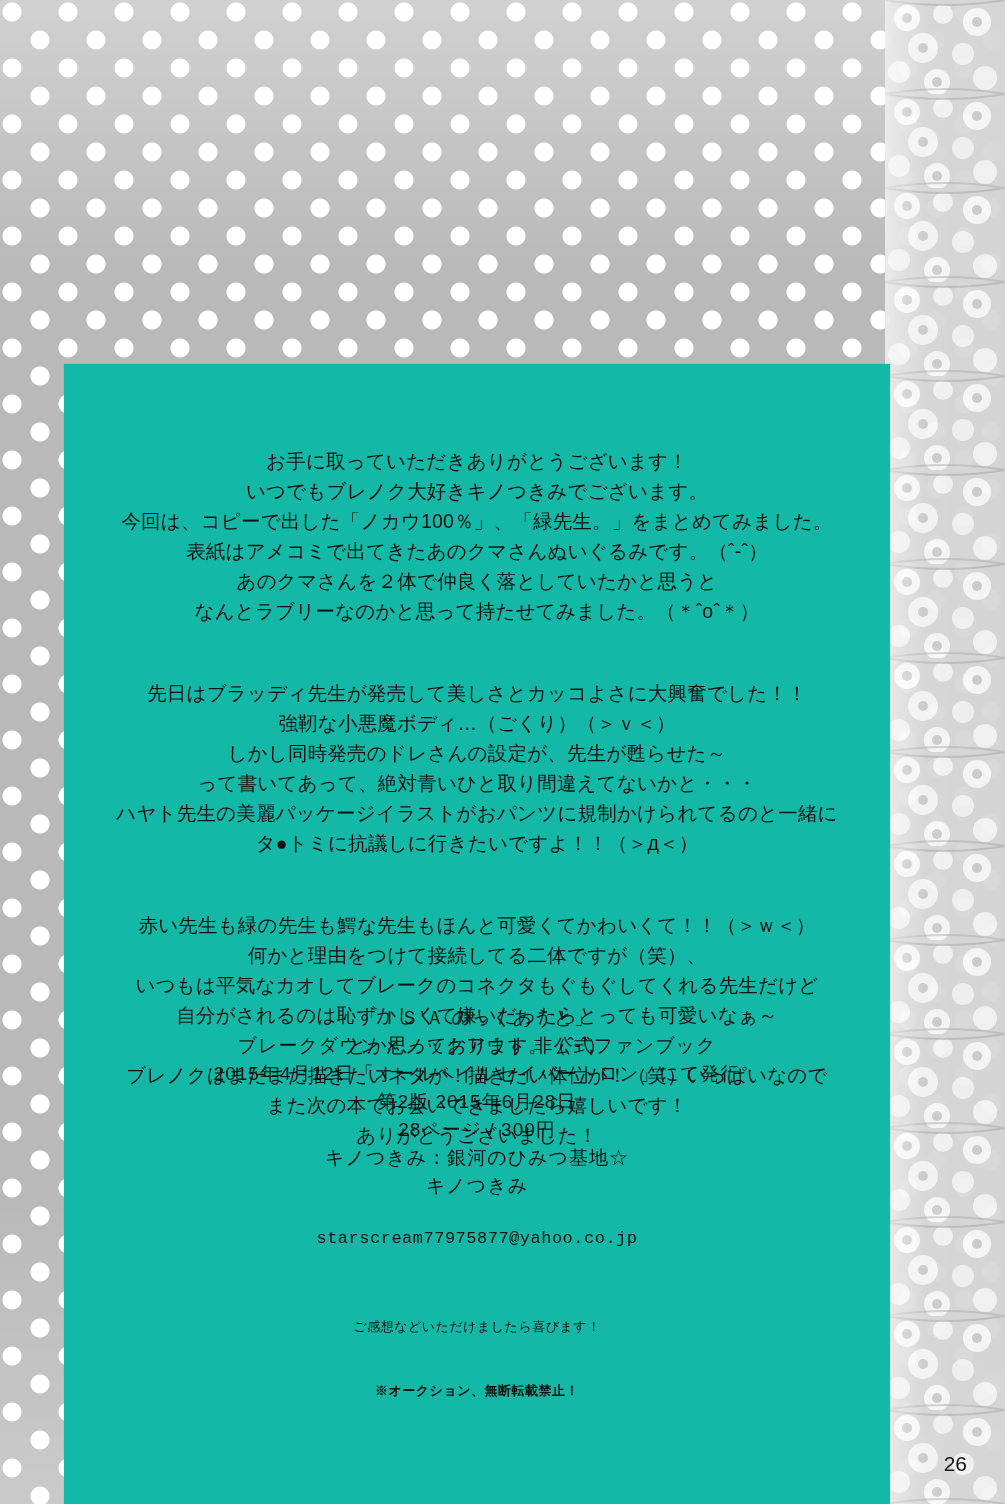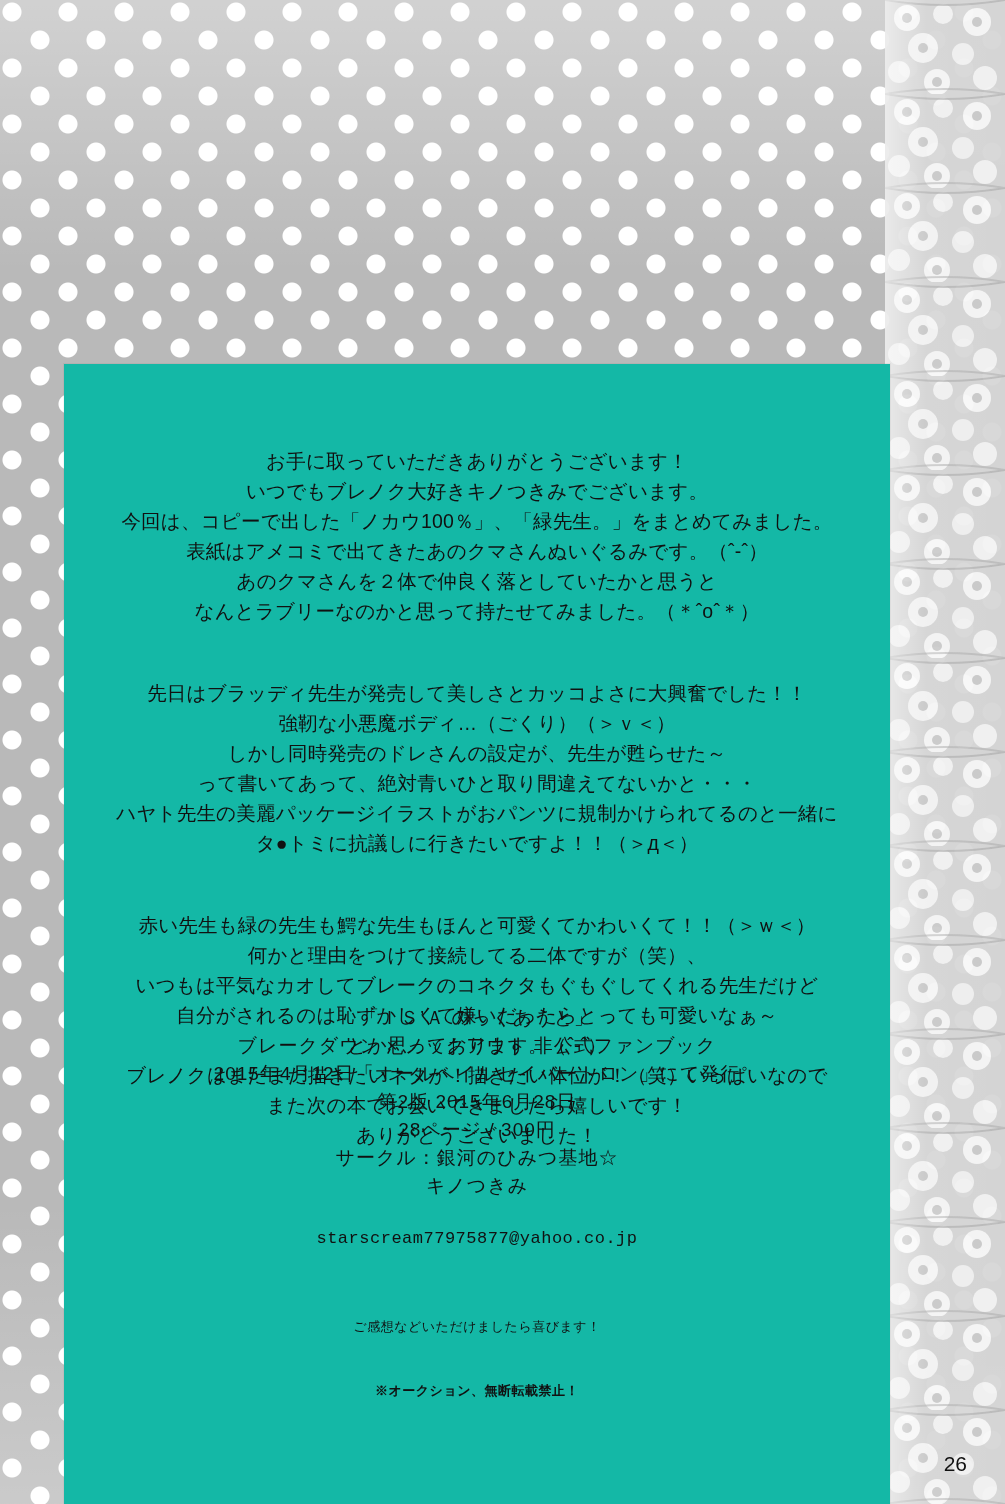--- a/index.html
+++ b/index.html
@@ -180,21 +180,21 @@
 また次の本でお会いできましたら嬉しいです！
 ありがとうございました！</p>
     </div>
 
     <div class="colophon">
       <div class="line">「ＩＳ’Ａ のっくあうと」</div>
       <div class="line">ブレークダウン × ノックアウト 非公式ファンブック</div>
       <div class="line">2015年4月12日「オールヘイルセイバートロン」にて発行</div>
       <div class="line">第2版 2015年6月28日</div>
       <div class="line">28ページ / 300円</div>
-      <div class="line">サークル：銀河のひみつ基地☆</div>
+      <div class="line">キノつきみ：銀河のひみつ基地☆</div>
       <div class="line">キノつきみ</div>
       <div class="mono gap-top">starscream77975877@yahoo.co.jp</div>
     </div>
 
     <div class="closing first">ご感想などいただけましたら喜びます！</div>
     <div class="closing second">※オークション、無断転載禁止！</div>
 
   </div>
 
   <div class="page-number">26</div>

